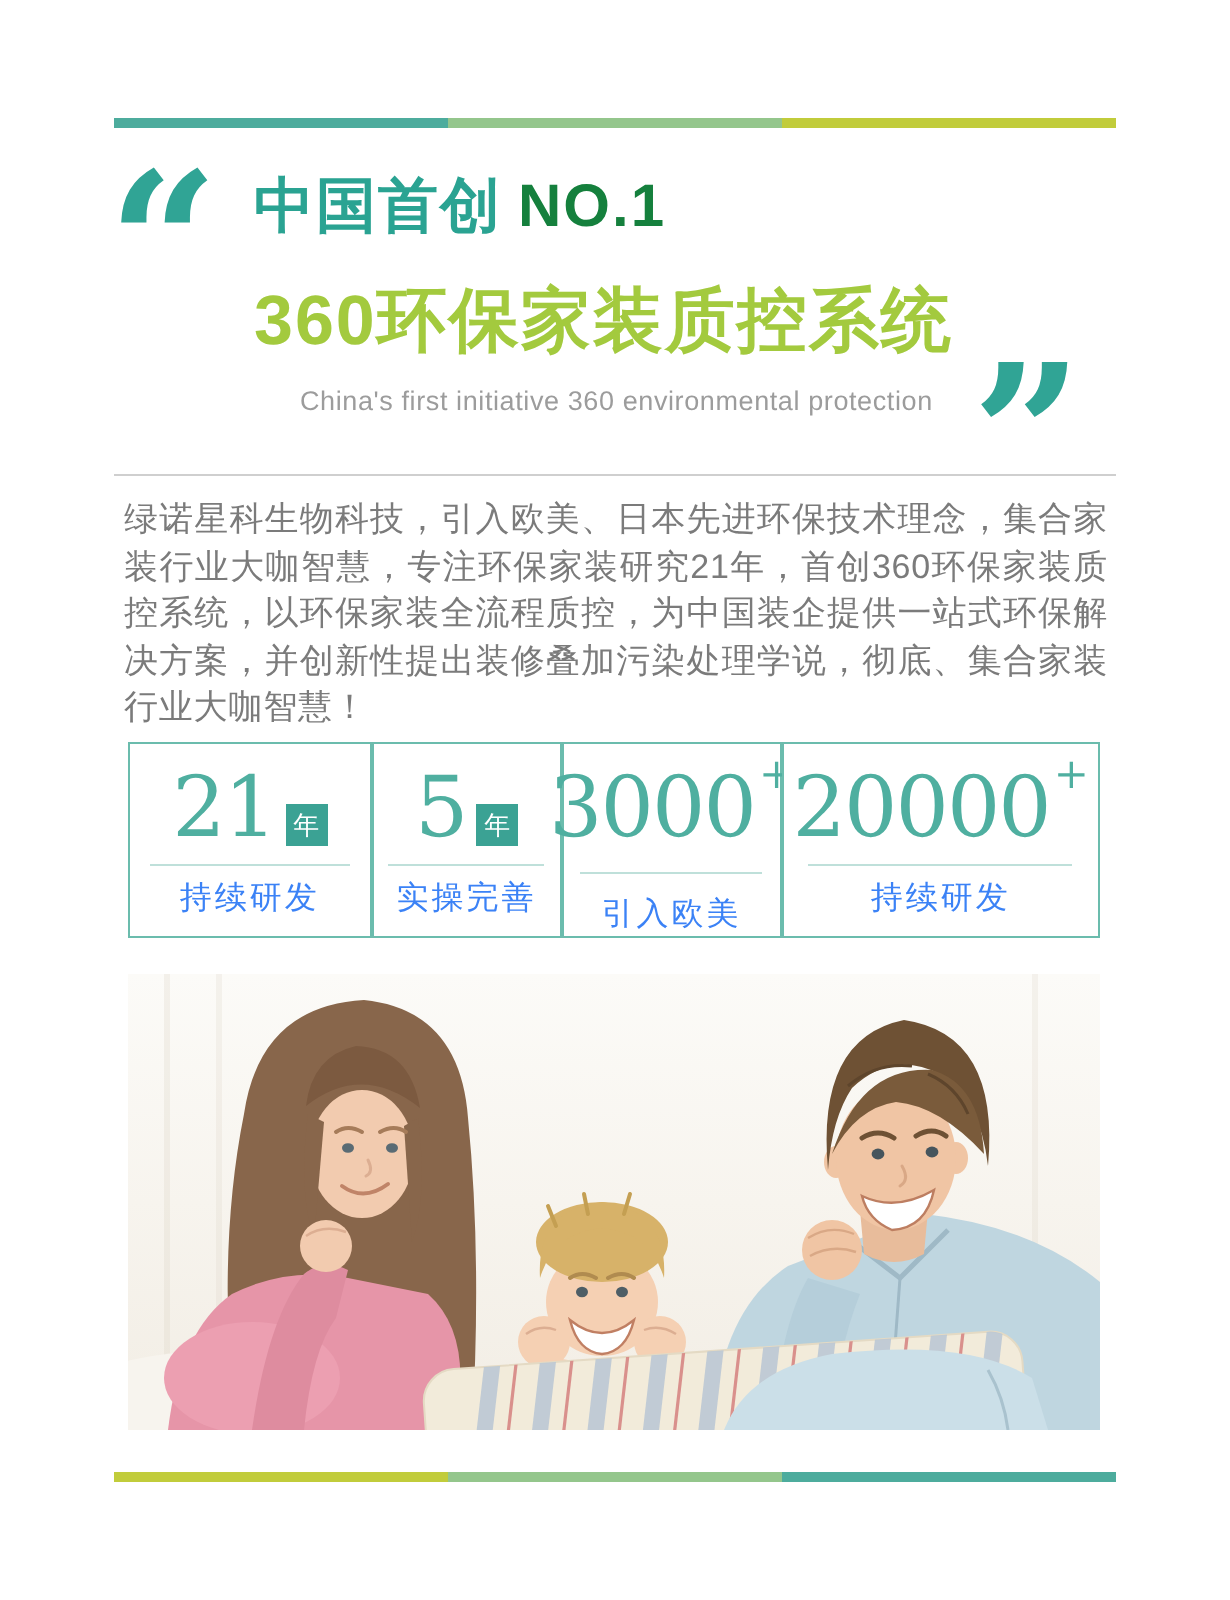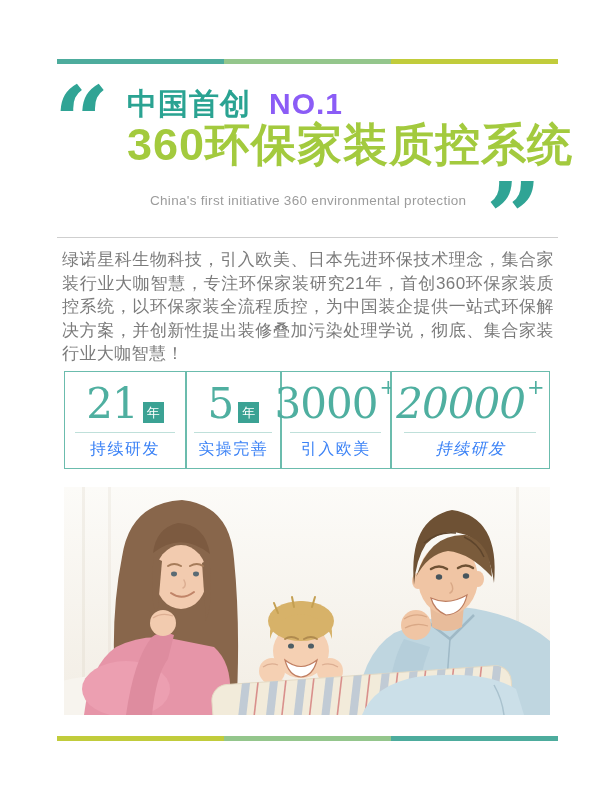--- a/index.html
+++ b/index.html
@@ -14,33 +14,33 @@
   .stripe span { flex:1; height:100%; }
 
   
   .quote { position:absolute; font-family:"DejaVu Serif","Liberation Serif",serif; font-weight:bold; font-size:96px; line-height:0.62; color:#30A495; }
   .quote-open { left:54px; top:92px; }
   .quote-close { left:486px; top:188px; }
 
   .headline { position:absolute; left:127px; top:86px; }
   .headline-row1 { font-size:30px; font-weight:700; letter-spacing:1px; line-height:36px; white-space:nowrap; }
   .headline-cn { color:#2AA392;margin-top:40px; }
-  .headline-no1 { color:#8b5cf6; margin-left:18px; }
-  .headline-row2 { font-size:45px; font-weight:700; letter-spacing:1px; line-height:40px; color:#A3CA3E; margin-top:3px; white-space:nowrap; }
+  .headline-no1 { color:#15803d; margin-left:8px; }
+  .headline-row2 { font-size:35px; font-weight:700; letter-spacing:1px; line-height:40px; color:#A3CA3E; margin-top:19px; white-space:nowrap; }
   .subtitle { position:absolute; left:150px; top:187px; font-size:13.5px; color:#9C9C9C; line-height:27px; letter-spacing:0.3px; white-space:nowrap; }
 
   .divider { position:absolute; left:57px; top:237px; width:501px; height:0; border-top:1px solid #CFCFCF; }
 
   
   .intro { position:absolute; left:62px; top:248px; width:492px; font-size:17px; line-height:23.5px; color:#7B7B7B; text-align:justify; letter-spacing:0.4px; }
 
   
   .stats { position:absolute; left:64px; top:371px; width:486px; height:98px; display:flex; justify-content:space-between; }
   .stat-box { border:1px solid #6BBCAD; background:#fff; padding-top:7px; display:flex; flex-direction:column; }
-  .stat-box.w1 { width:127px; } .stat-box.w2 { width:99px; } .stat-box.w3 { width:110px; } .stat-box.w4 { width:166px;font-style:italic; }
+  .stat-box.w1 { width:127px; } .stat-box.w2 { width:99px; } .stat-box.w3 { width:110px;justify-content:space-between; } .stat-box.w4 { width:166px; }
   .stat-num-row { display:flex; align-items:flex-end; justify-content:center; height:47px; }
   .stat-num { font-family:"DejaVu Serif","Liberation Serif",serif; font-size:42px; line-height:44px; letter-spacing:-1px; color:#4FAFA0; }
   .stat-unit { width:21px; height:21px; background:#3BA294; color:#ffffff; font-size:13px; display:flex; align-items:center; justify-content:center; margin:0 0 3px 5px; }
   .stat-plus { font-family:"DejaVu Serif","Liberation Serif",serif; font-size:21px; color:#4FAFA0; align-self:flex-start; line-height:16px; margin-left:2px; }
   .stat-divider { border-top:1px solid #BFE0DA; width:84%; margin:6px auto 6px; }
   .stat-label { text-align:center; font-size:16px; color:#3b82f6; letter-spacing:1.5px; }
 
   
   .photo { position:absolute; left:64px; top:487px; width:486px; height:228px; overflow:hidden; }
   .photo svg { display:block; }

